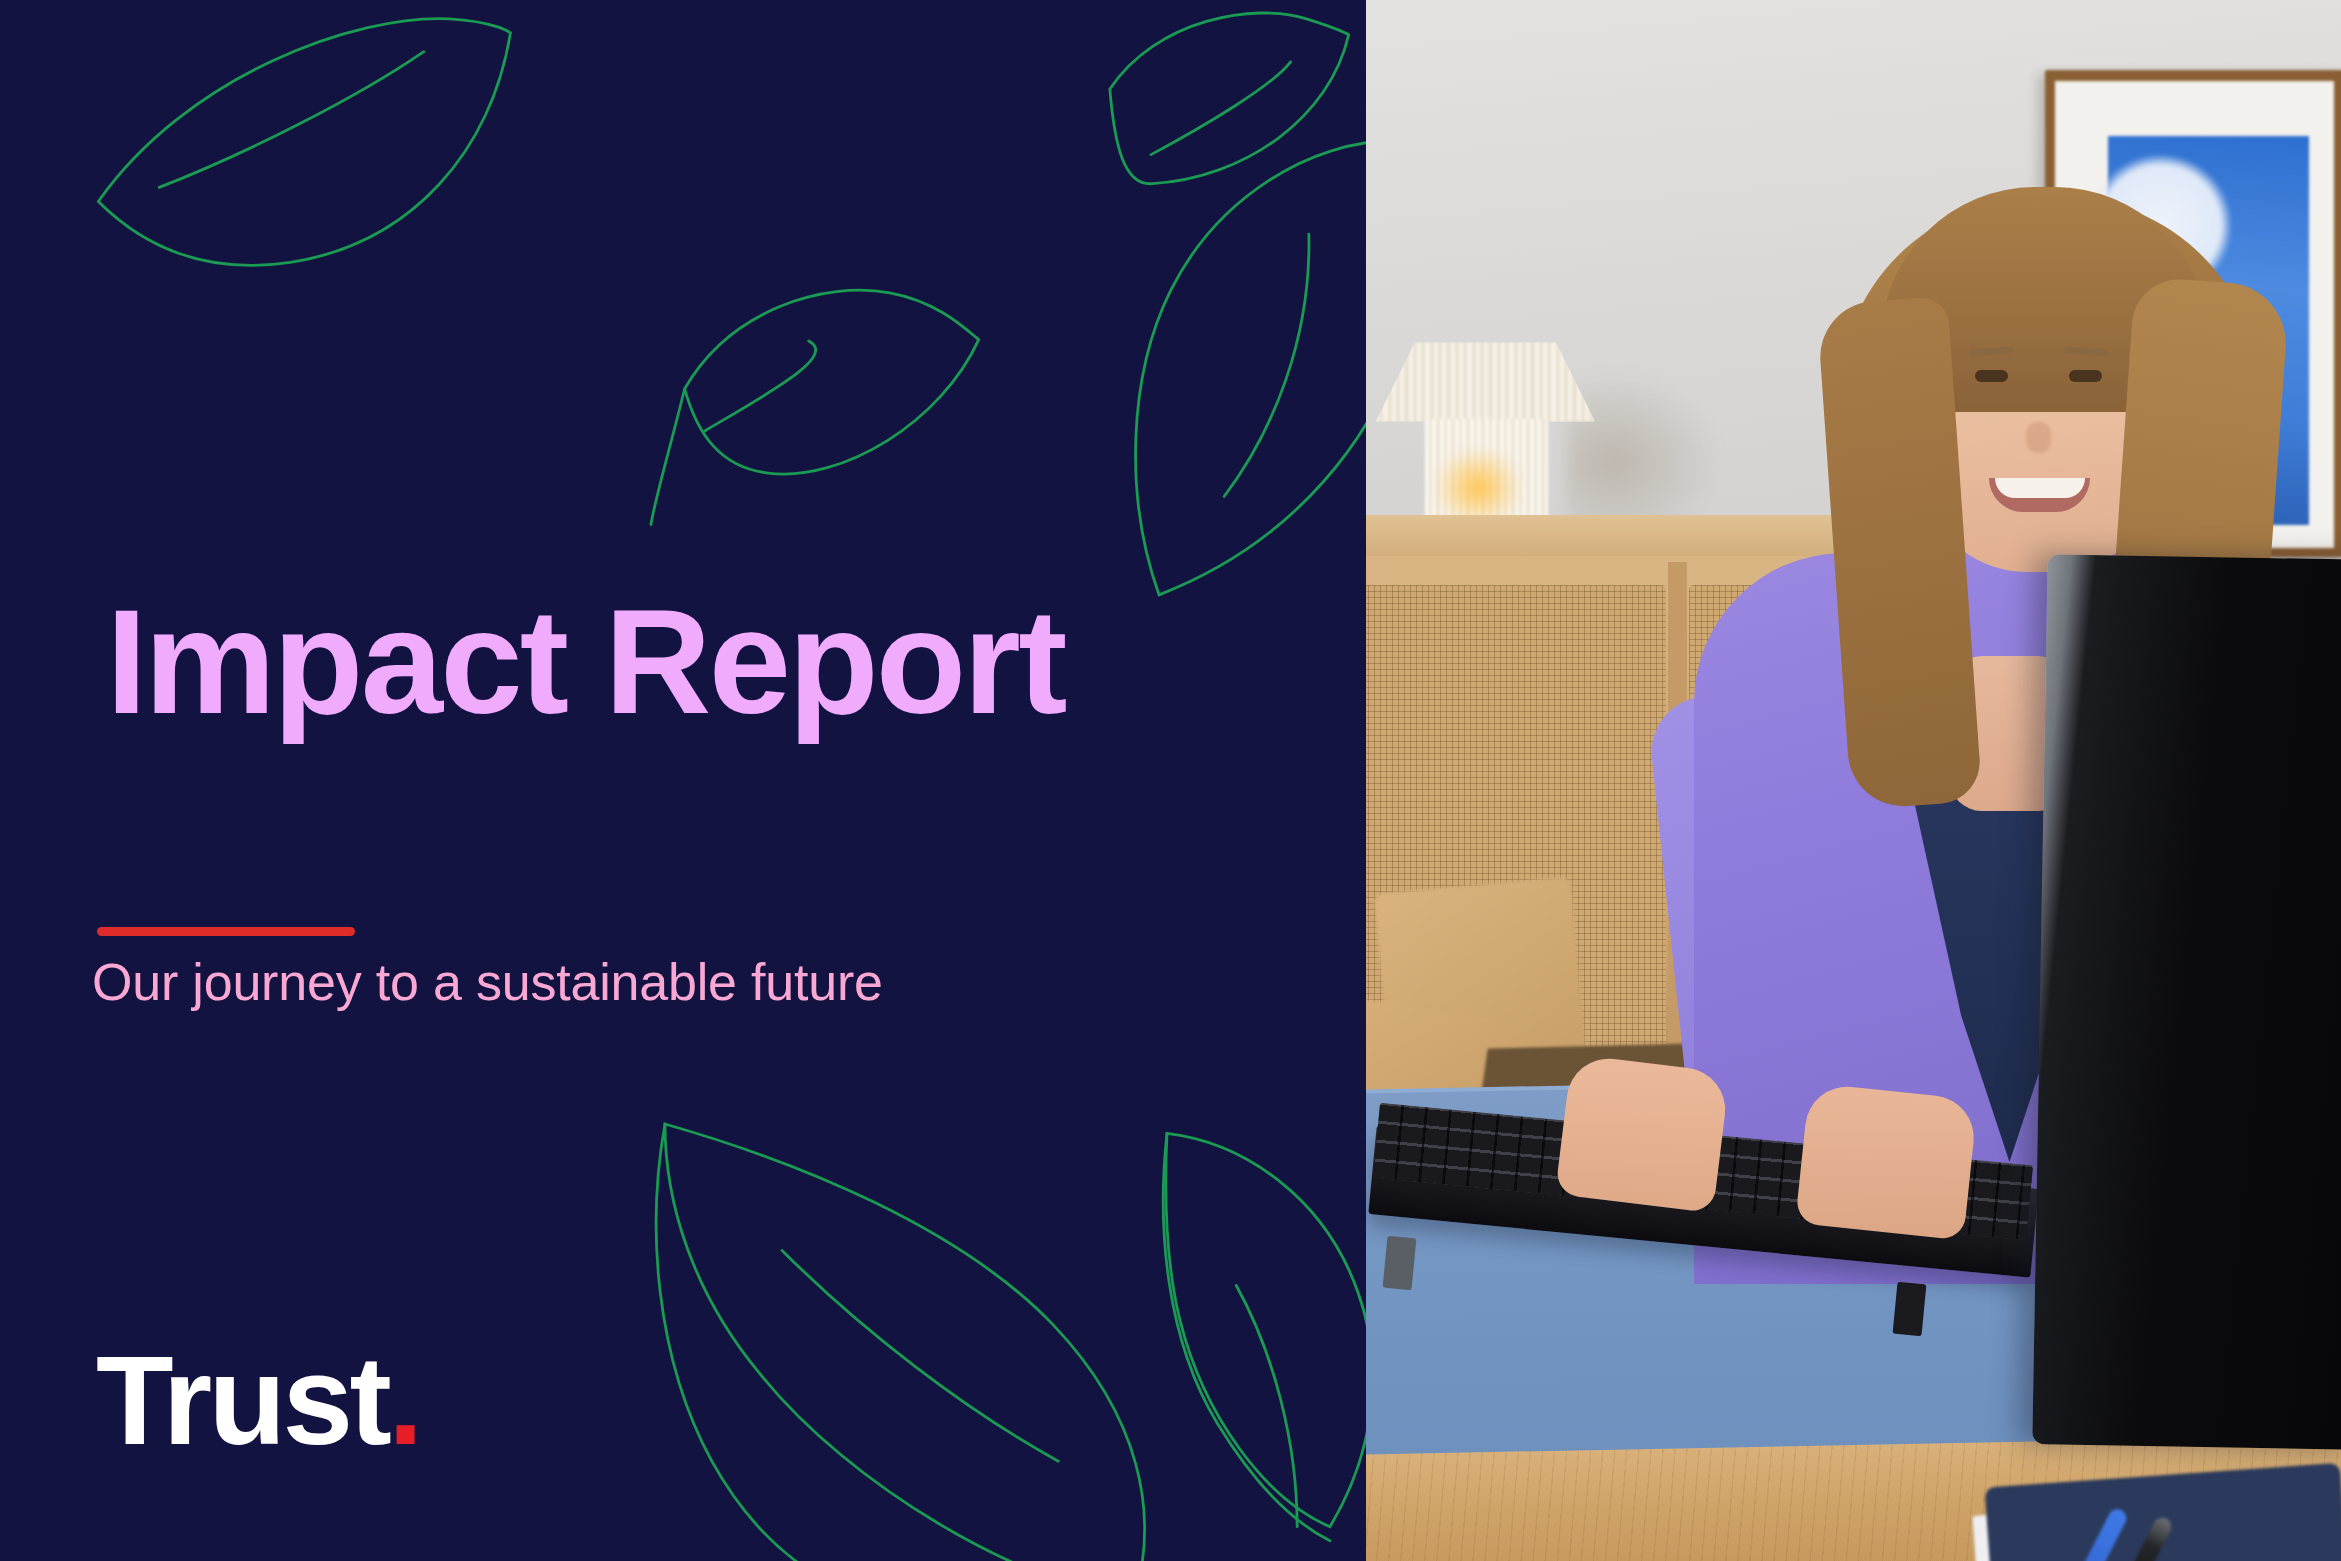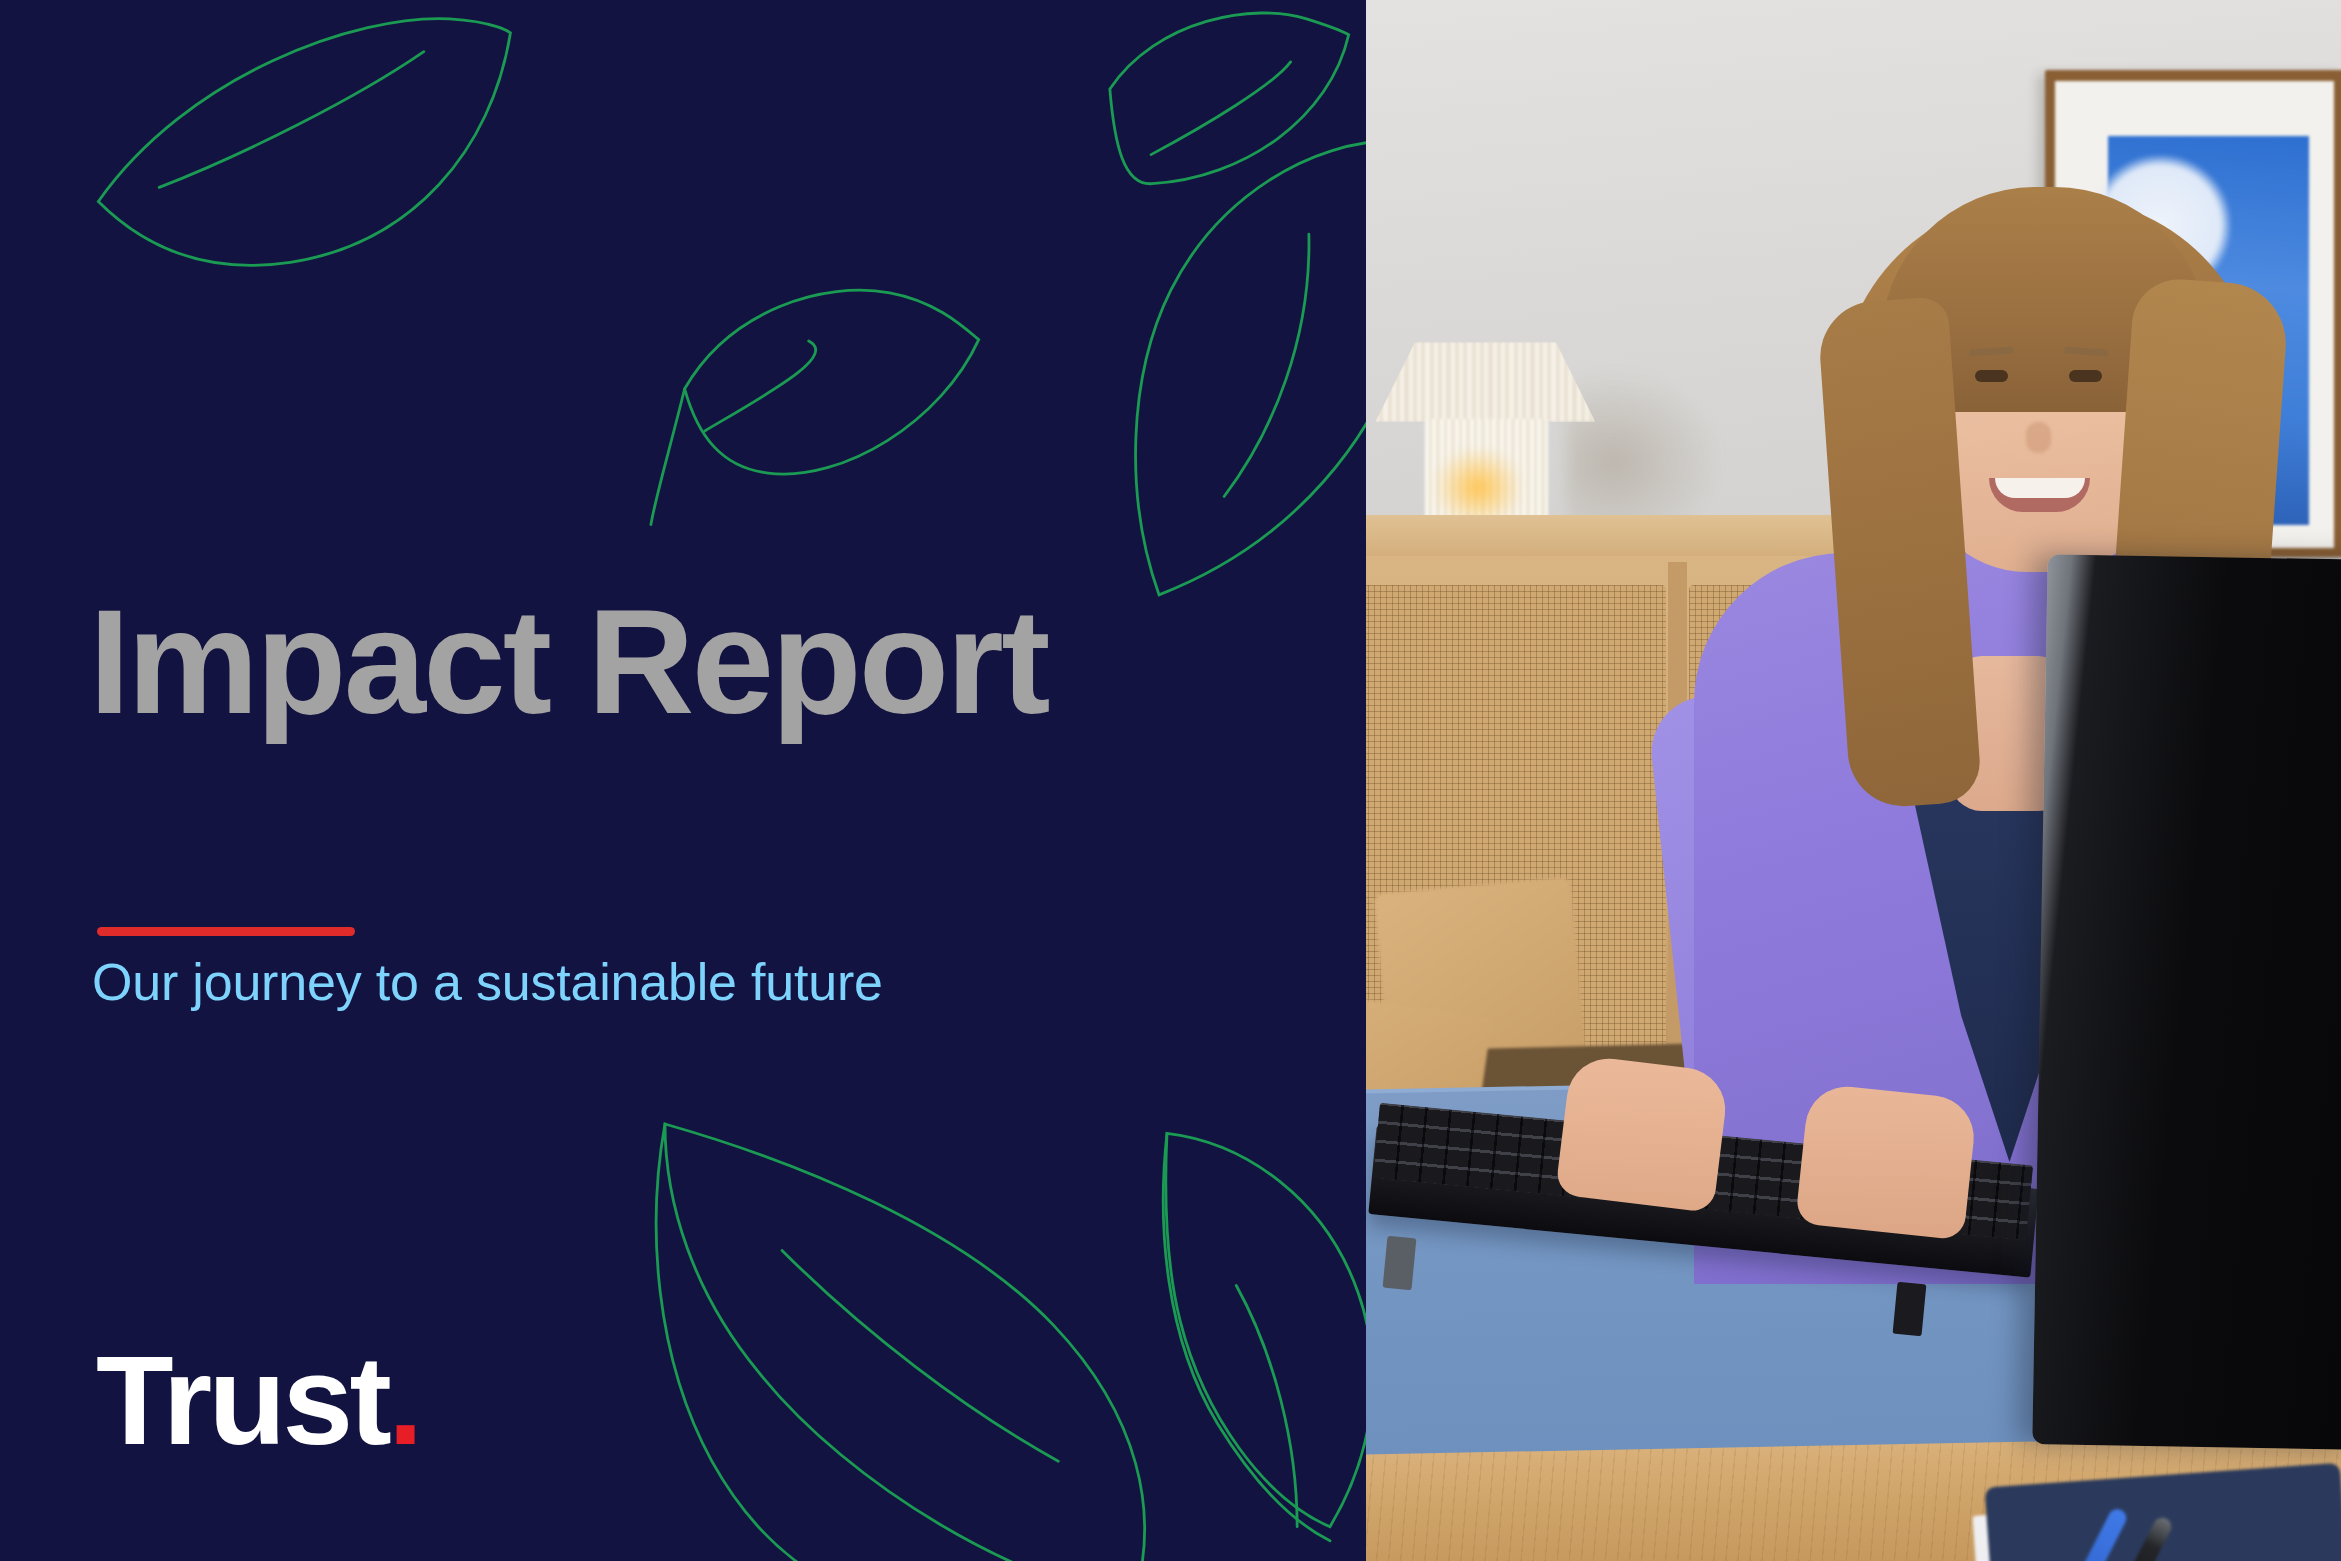--- a/index.html
+++ b/index.html
@@ -25,26 +25,26 @@
     pointer-events:none;
   }
 
   .panel-content {
     position:absolute;
     left:0; top:0; width:1366px; height:1561px;
   }
 
   .title {
     position:absolute;
-    left:89px; top:588px;
+    left:106px; top:588px;
     font-size:148px;
     line-height:1;
     font-weight:700;
     letter-spacing:-2.8px;
-    color:#a3a3a3;
+    color:#f0abfc;
     white-space:nowrap;
   }
 
   .years {
     position:absolute;
     left:92px; top:783px;
     font-size:61px;
     line-height:1;
     font-weight:400;
     letter-spacing:0.5px;
@@ -60,21 +60,21 @@
     border-radius:4.7px;
   }
 
   .tagline {
     position:absolute;
     left:92px; top:956px;
     font-size:52px;
     line-height:1;
     font-weight:400;
     letter-spacing:-0.2px;
-    color:#7dd3fc;
+    color:#f9a8d4;
     white-space:nowrap;
   }
 
   .logo {
     position:absolute;
     left:96px; top:1337px;
     font-size:127px;
     line-height:1;
     font-weight:700;
     letter-spacing:-3.7px;

